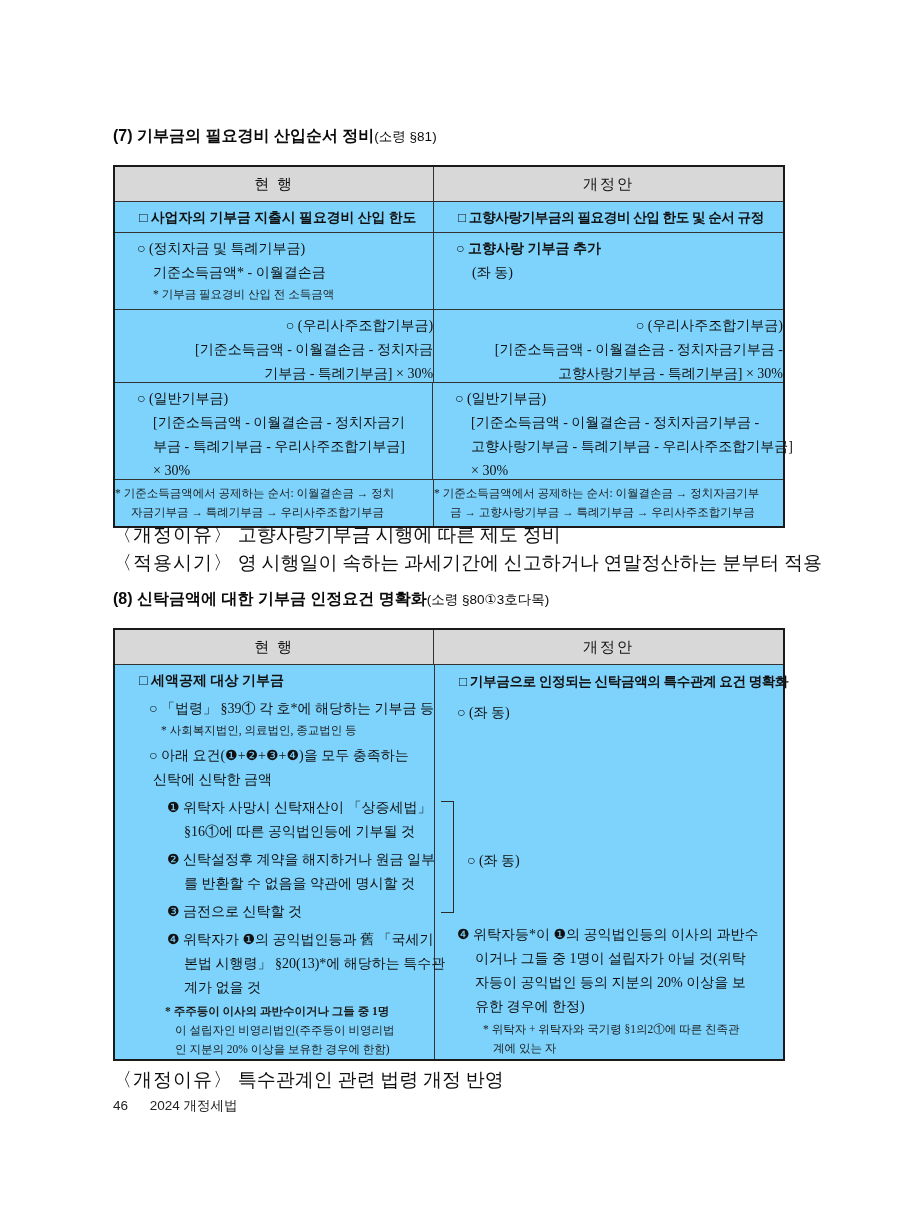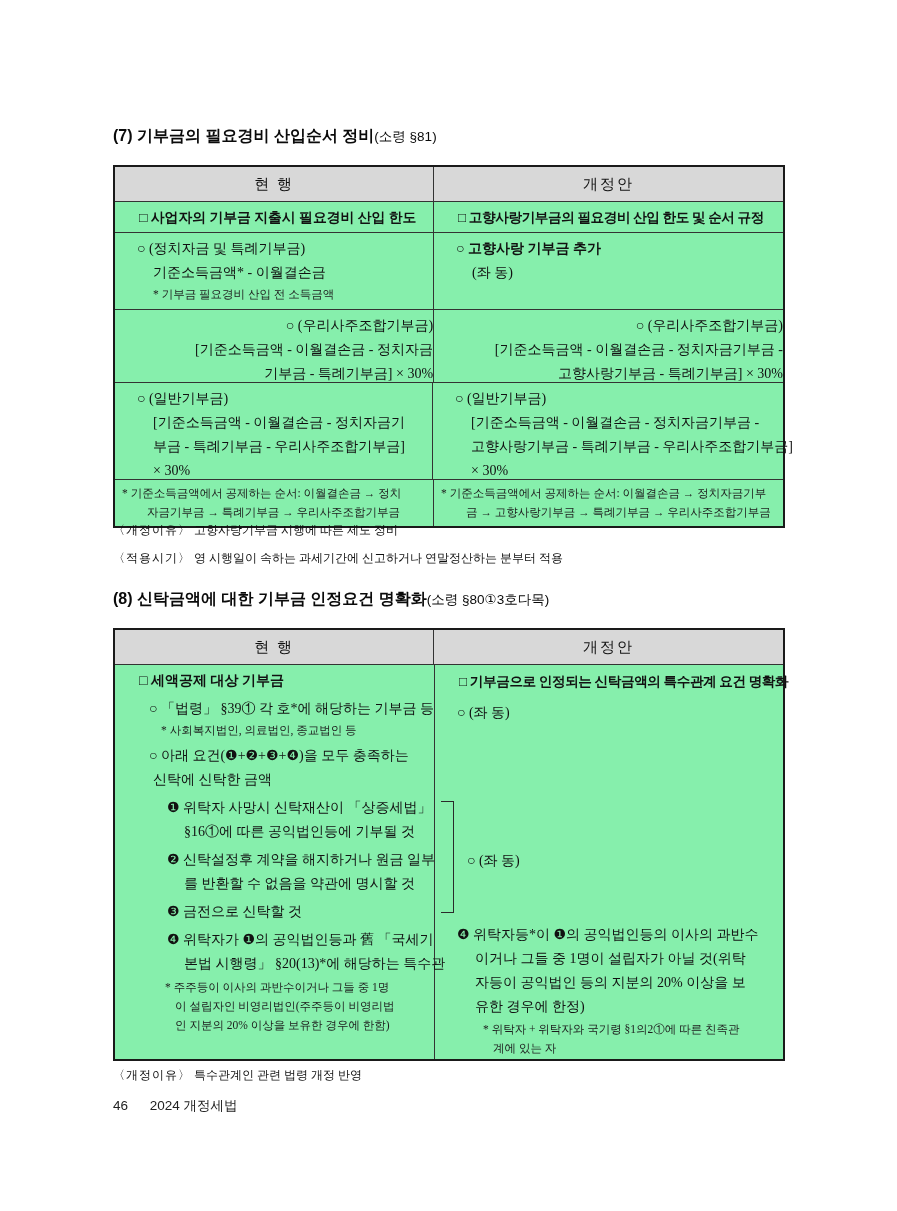--- a/index.html
+++ b/index.html
@@ -9,50 +9,50 @@
     color:#111;overflow:hidden;
   }
   .sec-title{
     position:absolute;left:113px;
     font-family:"Liberation Sans","DejaVu Sans",sans-serif;
     font-weight:bold;font-size:16px;color:#0a0a0a;white-space:nowrap;text-align:center;
   }
   .sec-title .ref{font-weight:normal;font-size:13.5px;}
   .cmp-table{
     position:absolute;left:113px;width:672px;
-    border:2px solid #1a1a1a;box-sizing:border-box;background:#86efac;
+    border:2px solid #1a1a1a;box-sizing:border-box;background:#7dd3fc;
   }
   .t-row{display:flex;border-top:1px solid #333;}
   .t-row.first{border-top:none;}
   .cell{box-sizing:border-box;position:relative;}
   .cell.left{width:320px;border-right:1px solid #333;}
   .cell.right{width:350px;}
   .t-head{background:#d8d8d8;height:34px;}
   .t-head .cell{
     display:flex;align-items:center;justify-content:center;
     font-size:15px;letter-spacing:2px;
   }
   .ln{font-size:14px;line-height:24px;white-space:nowrap;}
   .sm{font-size:11.5px;line-height:19px;white-space:nowrap;color:#1c1c1c;}
   .bold{font-weight:bold;}
   .ind0{padding-left:24px;}
   .ind1{padding-left:22px;}
   .ind1c{padding-left:38px;}
   .ind1n{padding-left:46px;}
   .ind2{padding-left:40px;font-family:Liberation Serif, serif;}
   .ind2c{padding-left:57px;margin-left:12px;}
-  .ind2n{padding-left:50px;}
+  .ind2n{padding-left:50px;font-weight:bold;}
   .ind2nc{padding-left:60px;}
-  .fn0{padding-left:7px;}
-  .fn1{padding-left:32px;}
+  .fn0{}
+  .fn1{padding-left:16px;}
   .gap{margin-top:4px;margin-left:12px;}
   .gap2{margin-top:2px;}
   .pt{padding-top:4px;padding-bottom:3px;}
   .note-line{
-    position:absolute;left:113px;font-size:12px;white-space:nowrap;color:#0f0f0f;
+    position:absolute;left:113px;font-size:19px;white-space:nowrap;color:#0f0f0f;
   }
   .note-line .lbl{letter-spacing:1px;}
   .bracket{
     position:absolute;left:6px;top:136px;width:12px;height:110px;
     border-top:1.5px solid #2a2a2a;border-right:1.5px solid #2a2a2a;border-bottom:1.5px solid #2a2a2a;
   }
   .abs{position:absolute;}
   .footer{
     position:absolute;left:113px;top:1097px;
     font-family:"Liberation Sans","DejaVu Sans",sans-serif;
@@ -160,20 +160,21 @@
         <div class="sm ind1n">* 사회복지법인, 의료법인, 종교법인 등</div>
         <div class="ln ind1 gap">○ 아래 요건(❶+❷+❸+❹)을 모두 충족하는</div>
         <div class="ln ind1c">신탁에 신탁한 금액</div>
         <div class="ln ind2 gap">❶ 위탁자 사망시 신탁재산이 「상증세법」</div>
         <div class="ln ind2c">§16①에 따른 공익법인등에 기부될 것</div>
         <div class="ln ind2 gap">❷ 신탁설정후 계약을 해지하거나 원금 일부</div>
         <div class="ln ind2c">를 반환할 수 없음을 약관에 명시할 것</div>
         <div class="ln ind2 gap">❸ 금전으로 신탁할 것</div>
         <div class="ln ind2 gap">❹ 위탁자가 ❶의 공익법인등과 舊 「국세기</div>
         <div class="ln ind2c">본법 시행령」 §20(13)*에 해당하는 특수관</div>
+        <div class="ln ind2c">계가 없을 것</div>
         <div class="sm ind2n gap2">* 주주등이 이사의 과반수이거나 그들 중 1명</div>
         <div class="sm ind2nc">이 설립자인 비영리법인(주주등이 비영리법</div>
         <div class="sm ind2nc">인 지분의 20% 이상을 보유한 경우에 한함)</div>
       </div>
 
       <div class="cell right">
         <div class="abs ln bold ind0 head-tight" style="top:5px;left:0;">□ 기부금으로 인정되는 신탁금액의 특수관계 요건 명확화</div>
         <div class="abs ln" style="top:36px;left:22px;">○ (좌 동)</div>
         <div class="bracket"></div>
         <div class="abs ln" style="top:184px;left:32px;">○ (좌 동)</div>

